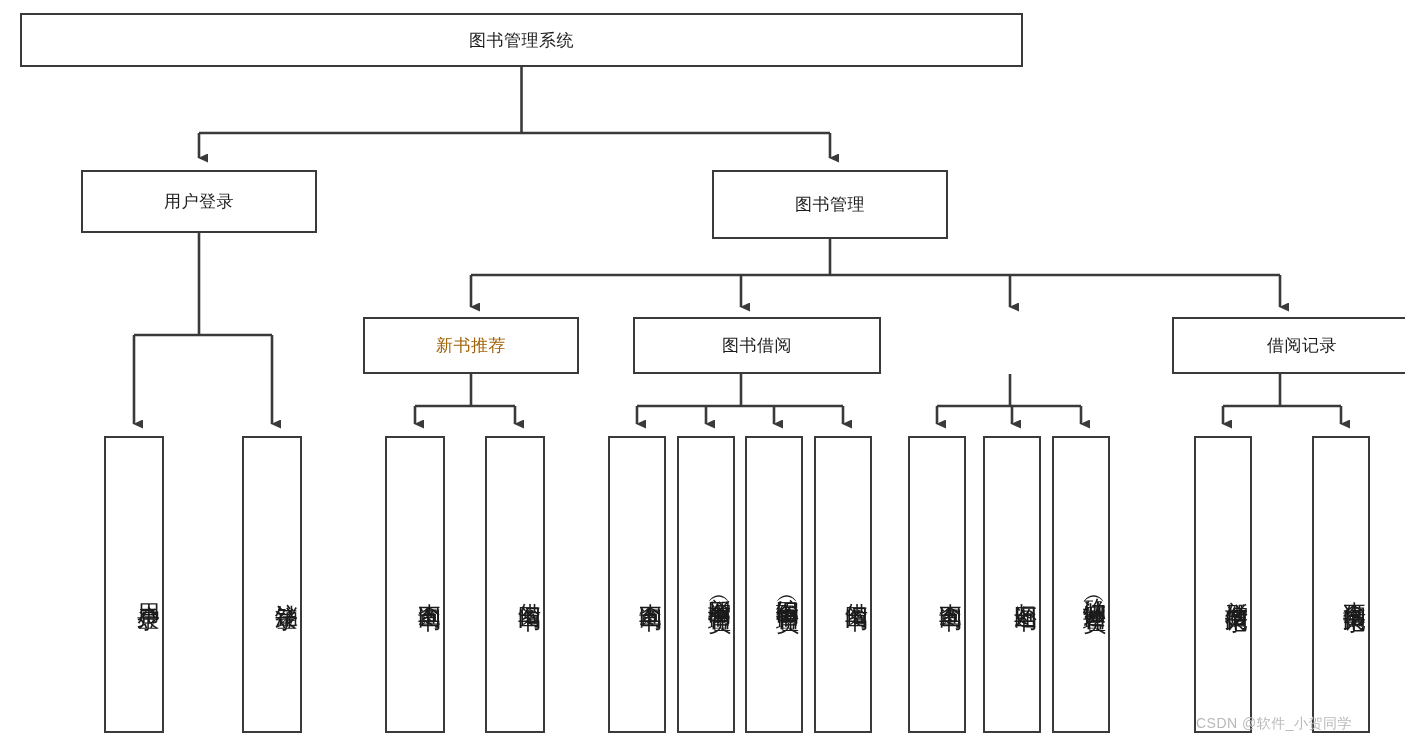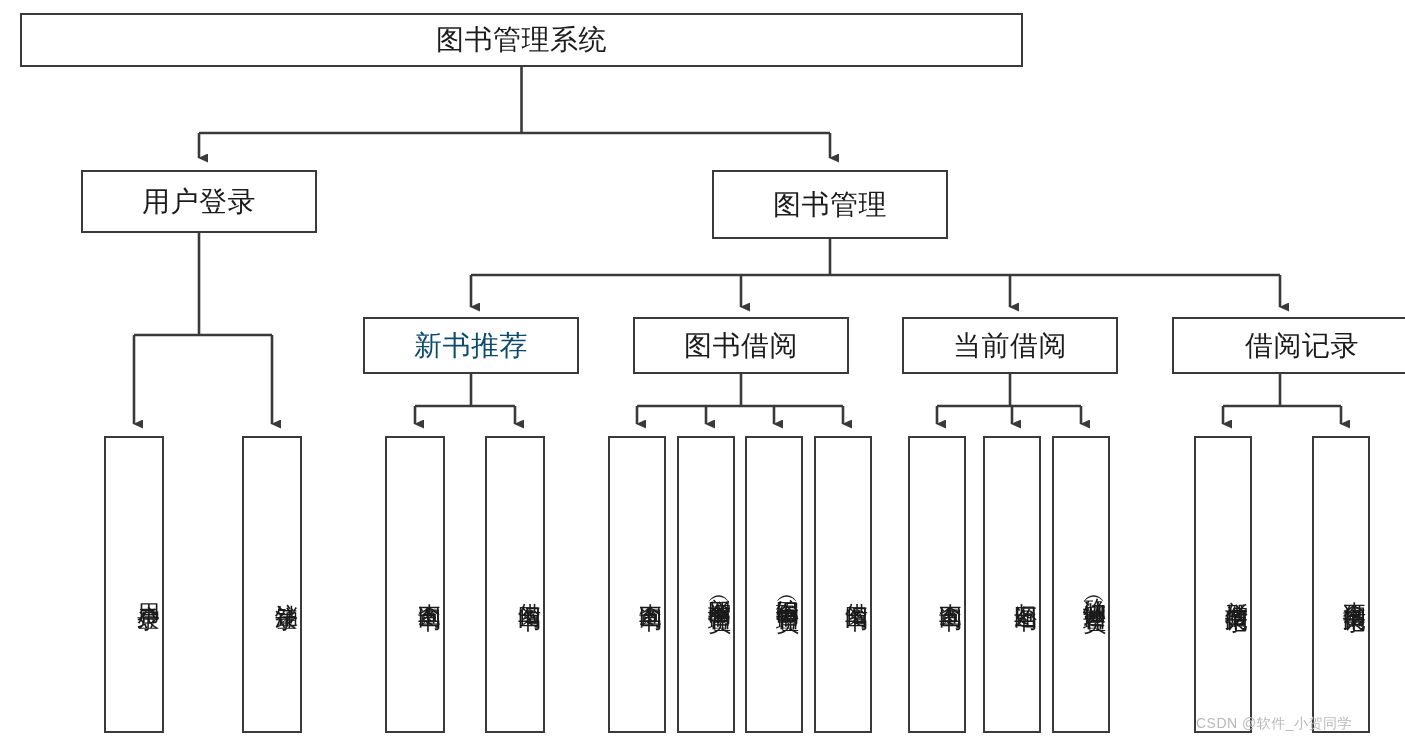--- a/index.html
+++ b/index.html
@@ -29,21 +29,21 @@
     position: absolute;
     box-sizing: border-box;
     background: #ffffff;
     border: 2px solid #3a3a3a;
     display: flex;
     align-items: center;
     justify-content: center;
     color: #1b1b1b;
   }
   .node.horizontal {
-    font-size: 28px;
+    font-size: 17px;
     letter-spacing: 0.5px;
   }
   .node.vertical {
     writing-mode: vertical-rl;
     text-orientation: upright;
     font-size: 23px;
     line-height: 1.18;
     letter-spacing: 2px;
     align-items: flex-start;
     justify-content: center;
@@ -123,28 +123,25 @@
     <span class="label">图书管理系统</span>
   </div>
 
   <div class="node horizontal" style="left: 81px; top: 170px; width: 236px; height: 63px; border-color: rgb(58, 58, 58); background: rgb(255, 255, 255); color: rgb(27, 27, 27);">
     <span class="label">用户登录</span>
   </div>
   <div class="node horizontal" style="left: 712px; top: 170px; width: 236px; height: 69px; border-color: rgb(58, 58, 58); background: rgb(255, 255, 255); color: rgb(27, 27, 27);">
     <span class="label">图书管理</span>
   </div>
 
-  <div class="node horizontal" style="left: 363px; top: 317px; width: 216px; height: 57px; border-color: rgb(58, 58, 58); background: rgb(255, 255, 255); color: #0c4a6e;">
+  <div class="node horizontal" style="left: 363px; top: 317px; width: 216px; height: 57px; border-color: rgb(58, 58, 58); background: rgb(255, 255, 255); color: #a16207;">
     <span class="label">新书推荐</span>
   </div>
-  <div class="node horizontal" style="left: 633px; top: 317px; width: 216px; height: 57px; border-color: rgb(58, 58, 58); background: rgb(255, 255, 255); color: rgb(27, 27, 27);">
+  <div class="node horizontal" style="left: 633px; top: 317px; width: 248px; height: 57px; border-color: rgb(58, 58, 58); background: rgb(255, 255, 255); color: rgb(27, 27, 27);">
     <span class="label">图书借阅</span>
-  </div>
-  <div class="node horizontal" style="left: 902px; top: 317px; width: 216px; height: 57px; border-color: rgb(58, 58, 58); background: rgb(255, 255, 255); color: rgb(27, 27, 27);">
-    <span class="label">当前借阅</span>
   </div>
   <div class="node horizontal" style="left: 1172px; top: 317px; width: 260px; height: 57px; border-color: rgb(58, 58, 58); background: rgb(255, 255, 255); color: rgb(27, 27, 27); text-align: center;">
     <span class="label">借阅记录</span>
   </div>
 
   <div class="node vertical" style="left: 104px; top: 436px; width: 60px; height: 297px; border-color: rgb(58, 58, 58); background: rgb(255, 255, 255); color: rgb(27, 27, 27);">
     <span class="label">用户登录</span>
   </div>
   <div class="node vertical" style="left: 242px; top: 436px; width: 60px; height: 297px; border-color: rgb(58, 58, 58); background: rgb(255, 255, 255); color: rgb(27, 27, 27);">
     <span class="label">注销登录</span>

